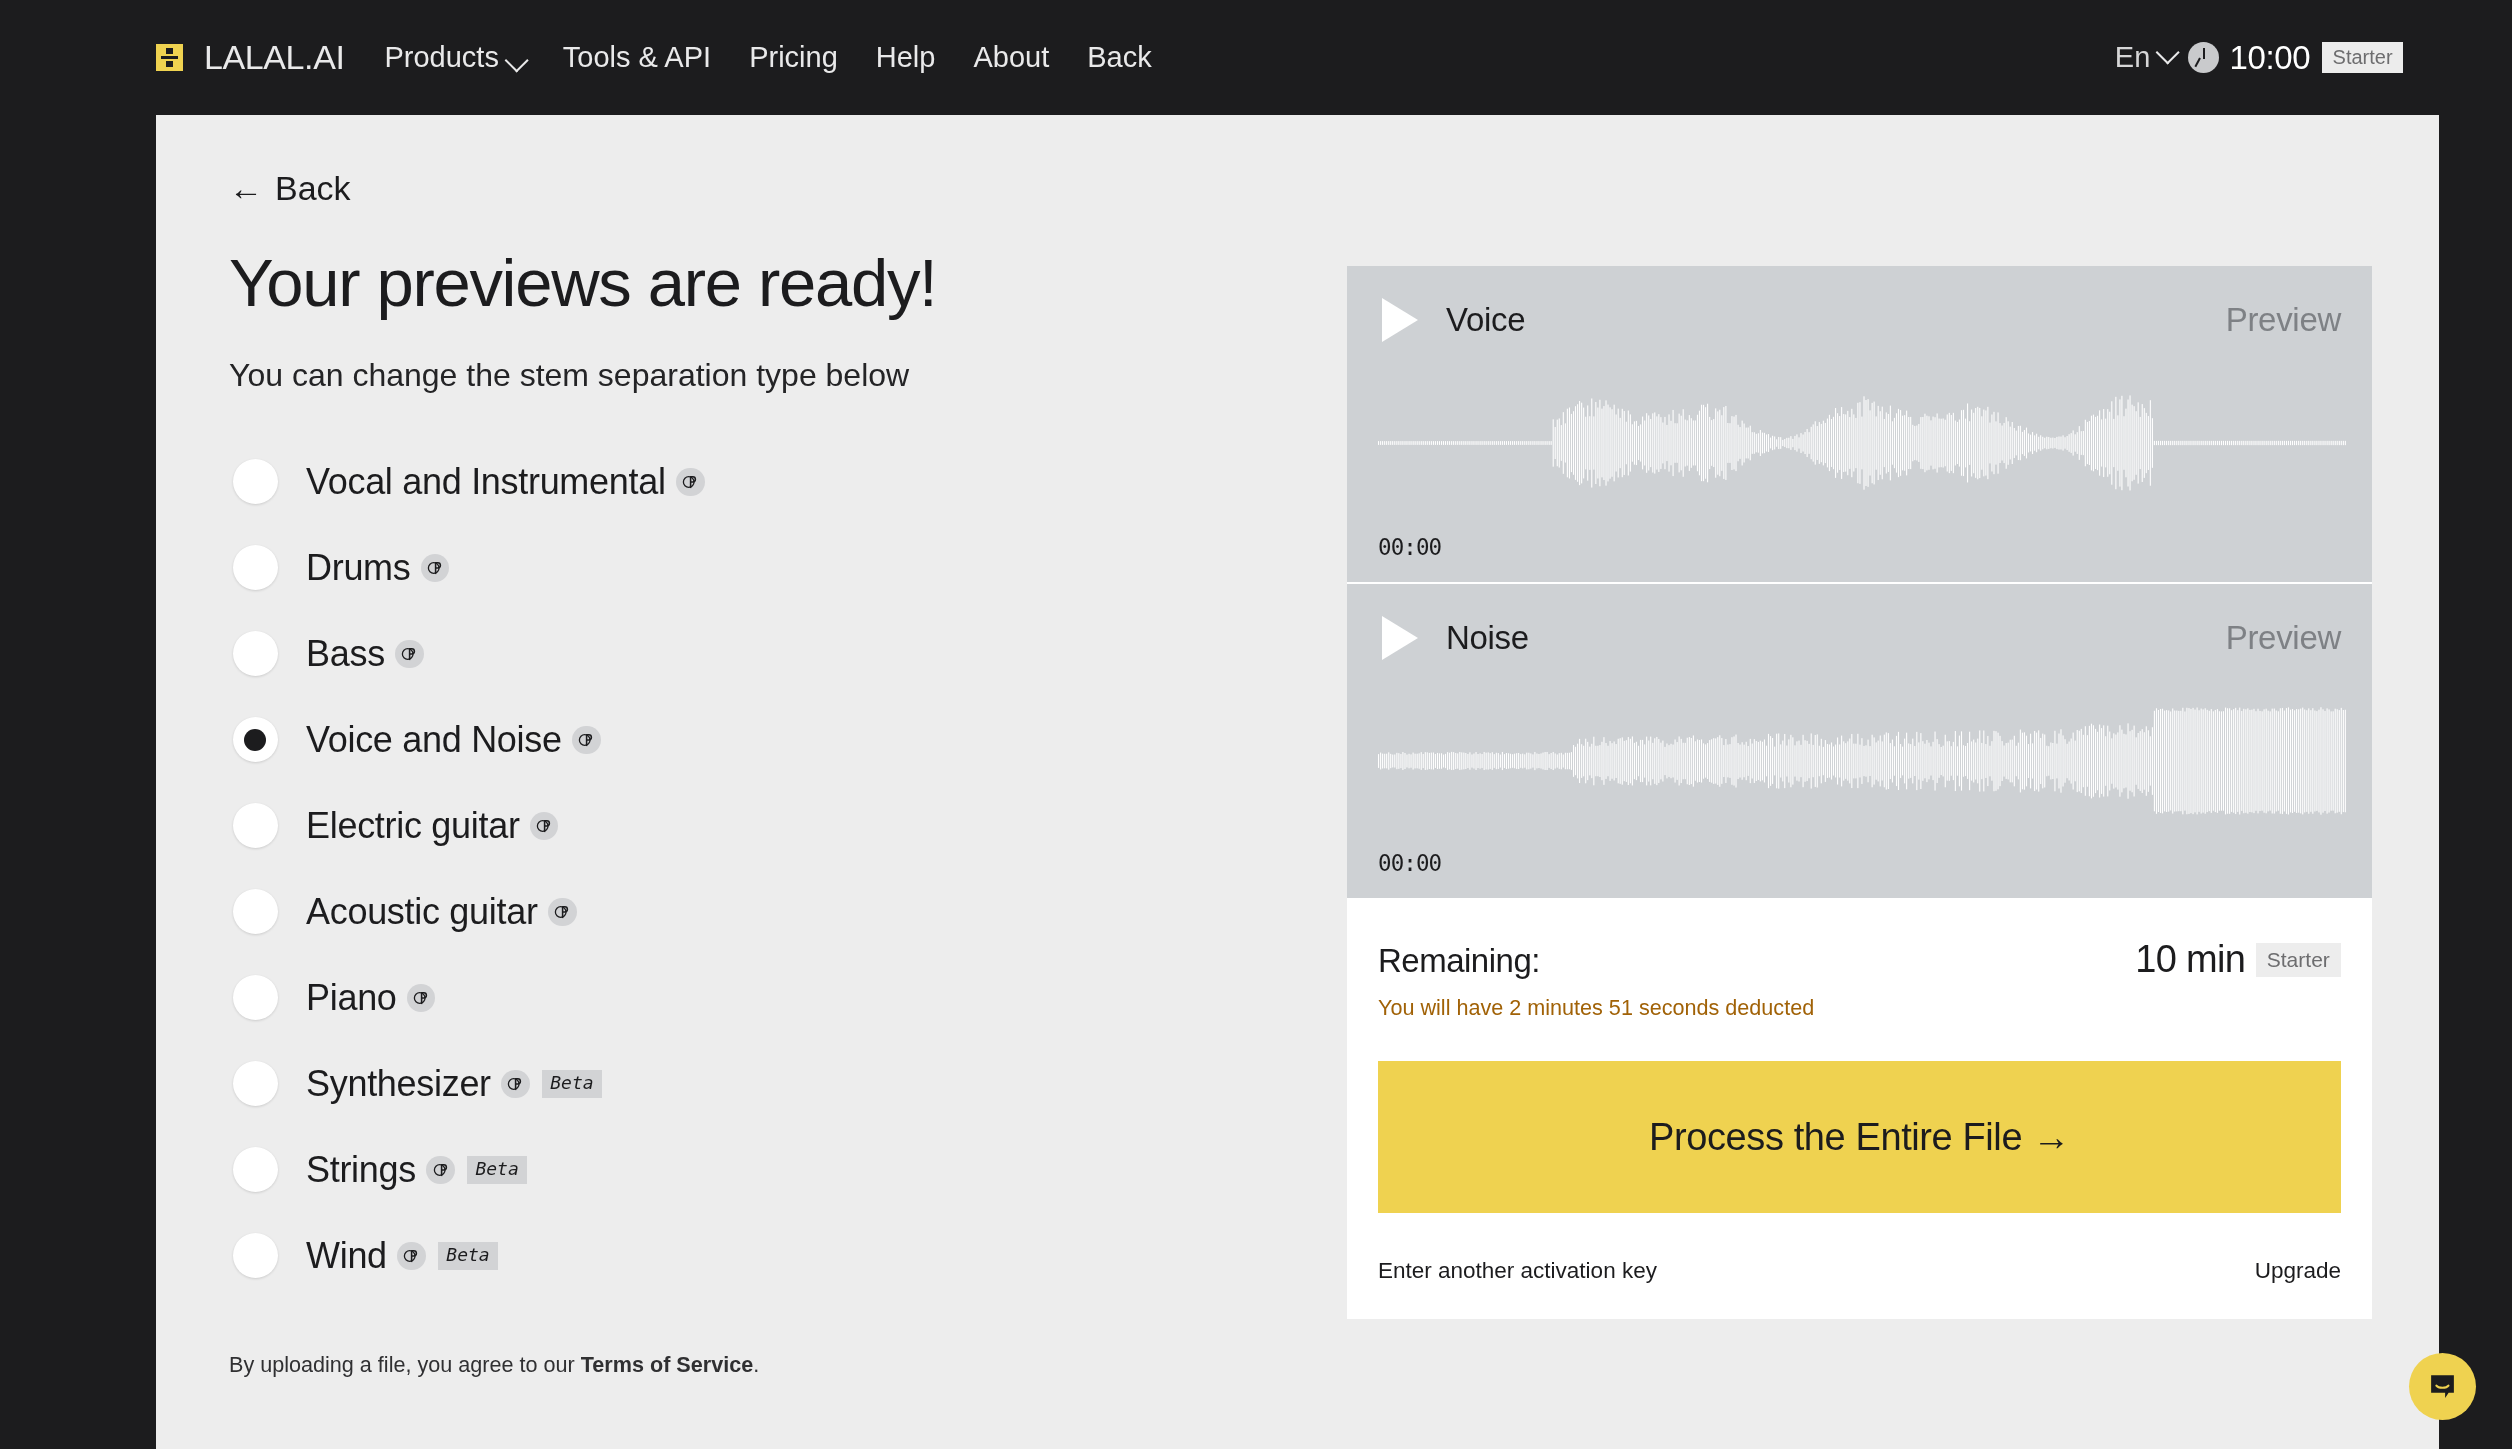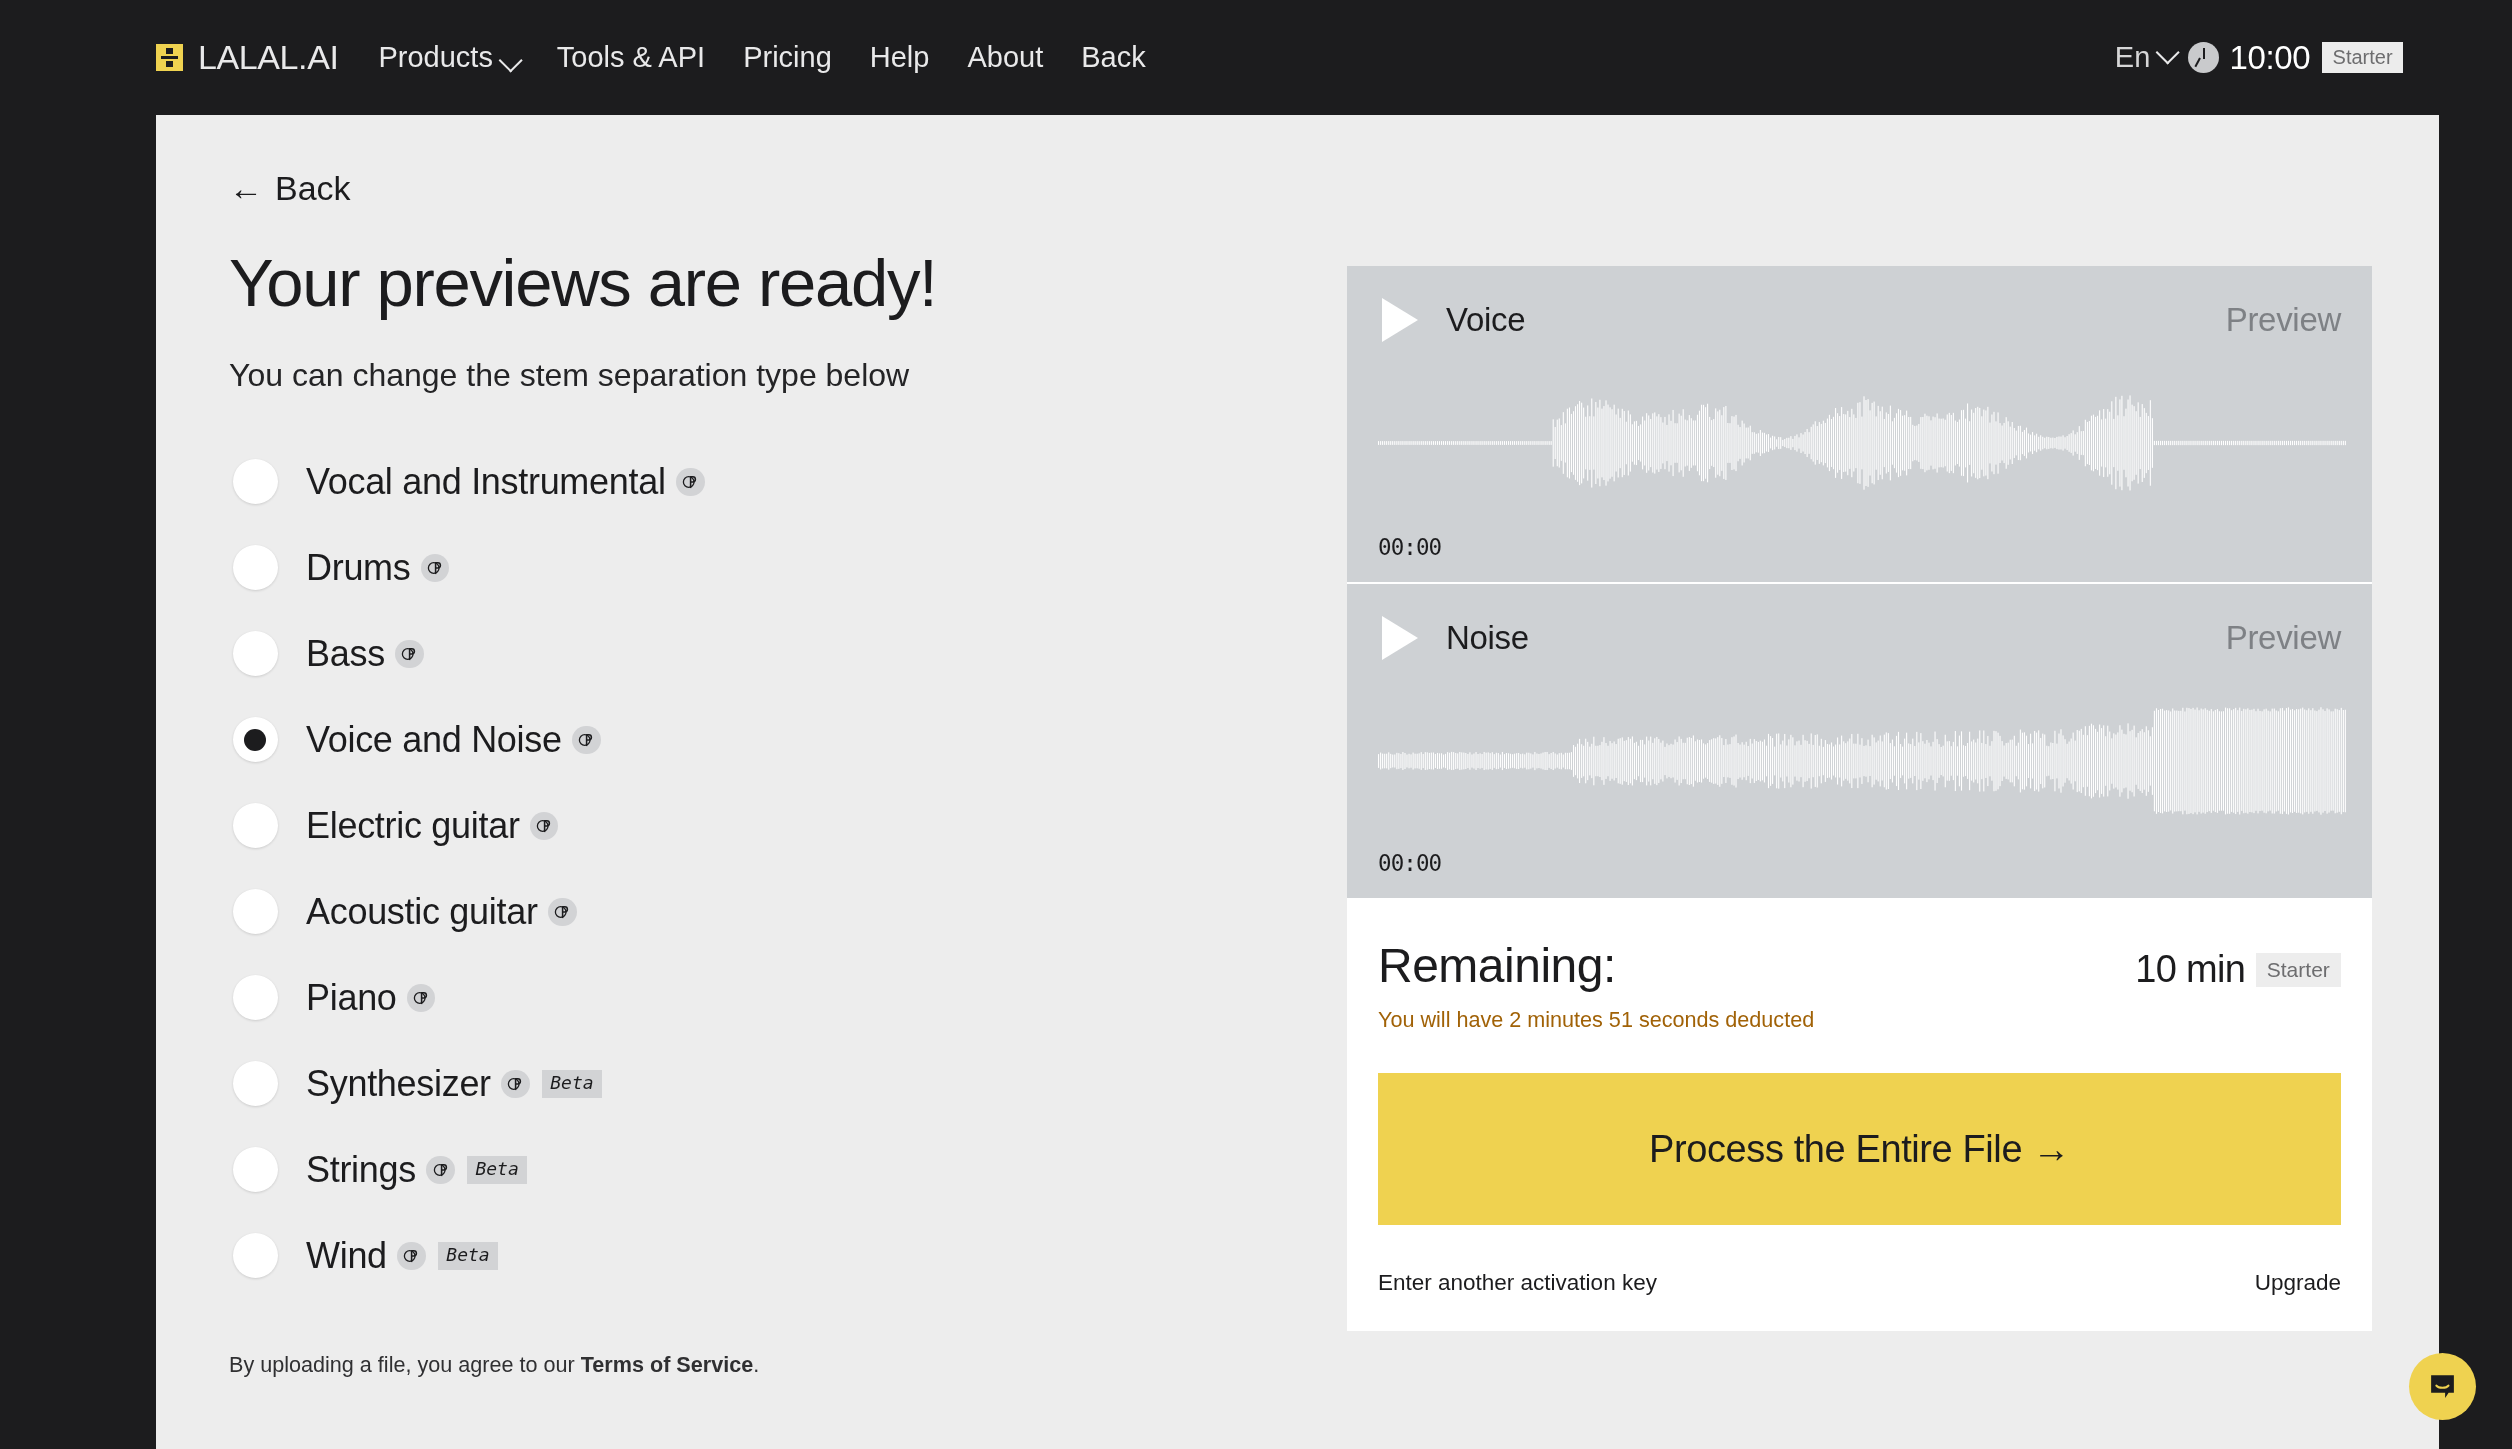--- a/index.html
+++ b/index.html
@@ -25,21 +25,21 @@
     align-items: center;
   }
   .nav-left {
     display: flex;
     align-items: center;
     margin-left: 156px;
   }
   .logo-wrap {
     display: flex;
     align-items: center;
-    gap: 15px;
+    gap: 21px;
     margin-right: 40px;
   }
   .logo-mark {
     width: 27px; height: 27px;
     background: #efd250;
     display: flex;
     flex-direction: column;
     align-items: center;
     justify-content: center;
     gap: 2.6px;
@@ -297,21 +297,21 @@
 
   .summary-card {
     background: #ffffff;
     padding: 40px 31px 35px 31px;
   }
   .rem-row {
     display: flex;
     align-items: baseline;
   }
   .rem-label {
-    font-size: 48px;
+    font-size: 33px;
     color: #1c1c1e;
     letter-spacing: -0.5px;
   }
   .rem-right {
     margin-left: auto;
     display: flex;
     align-items: center;
     gap: 10.4px;
   }
   .rem-value {

